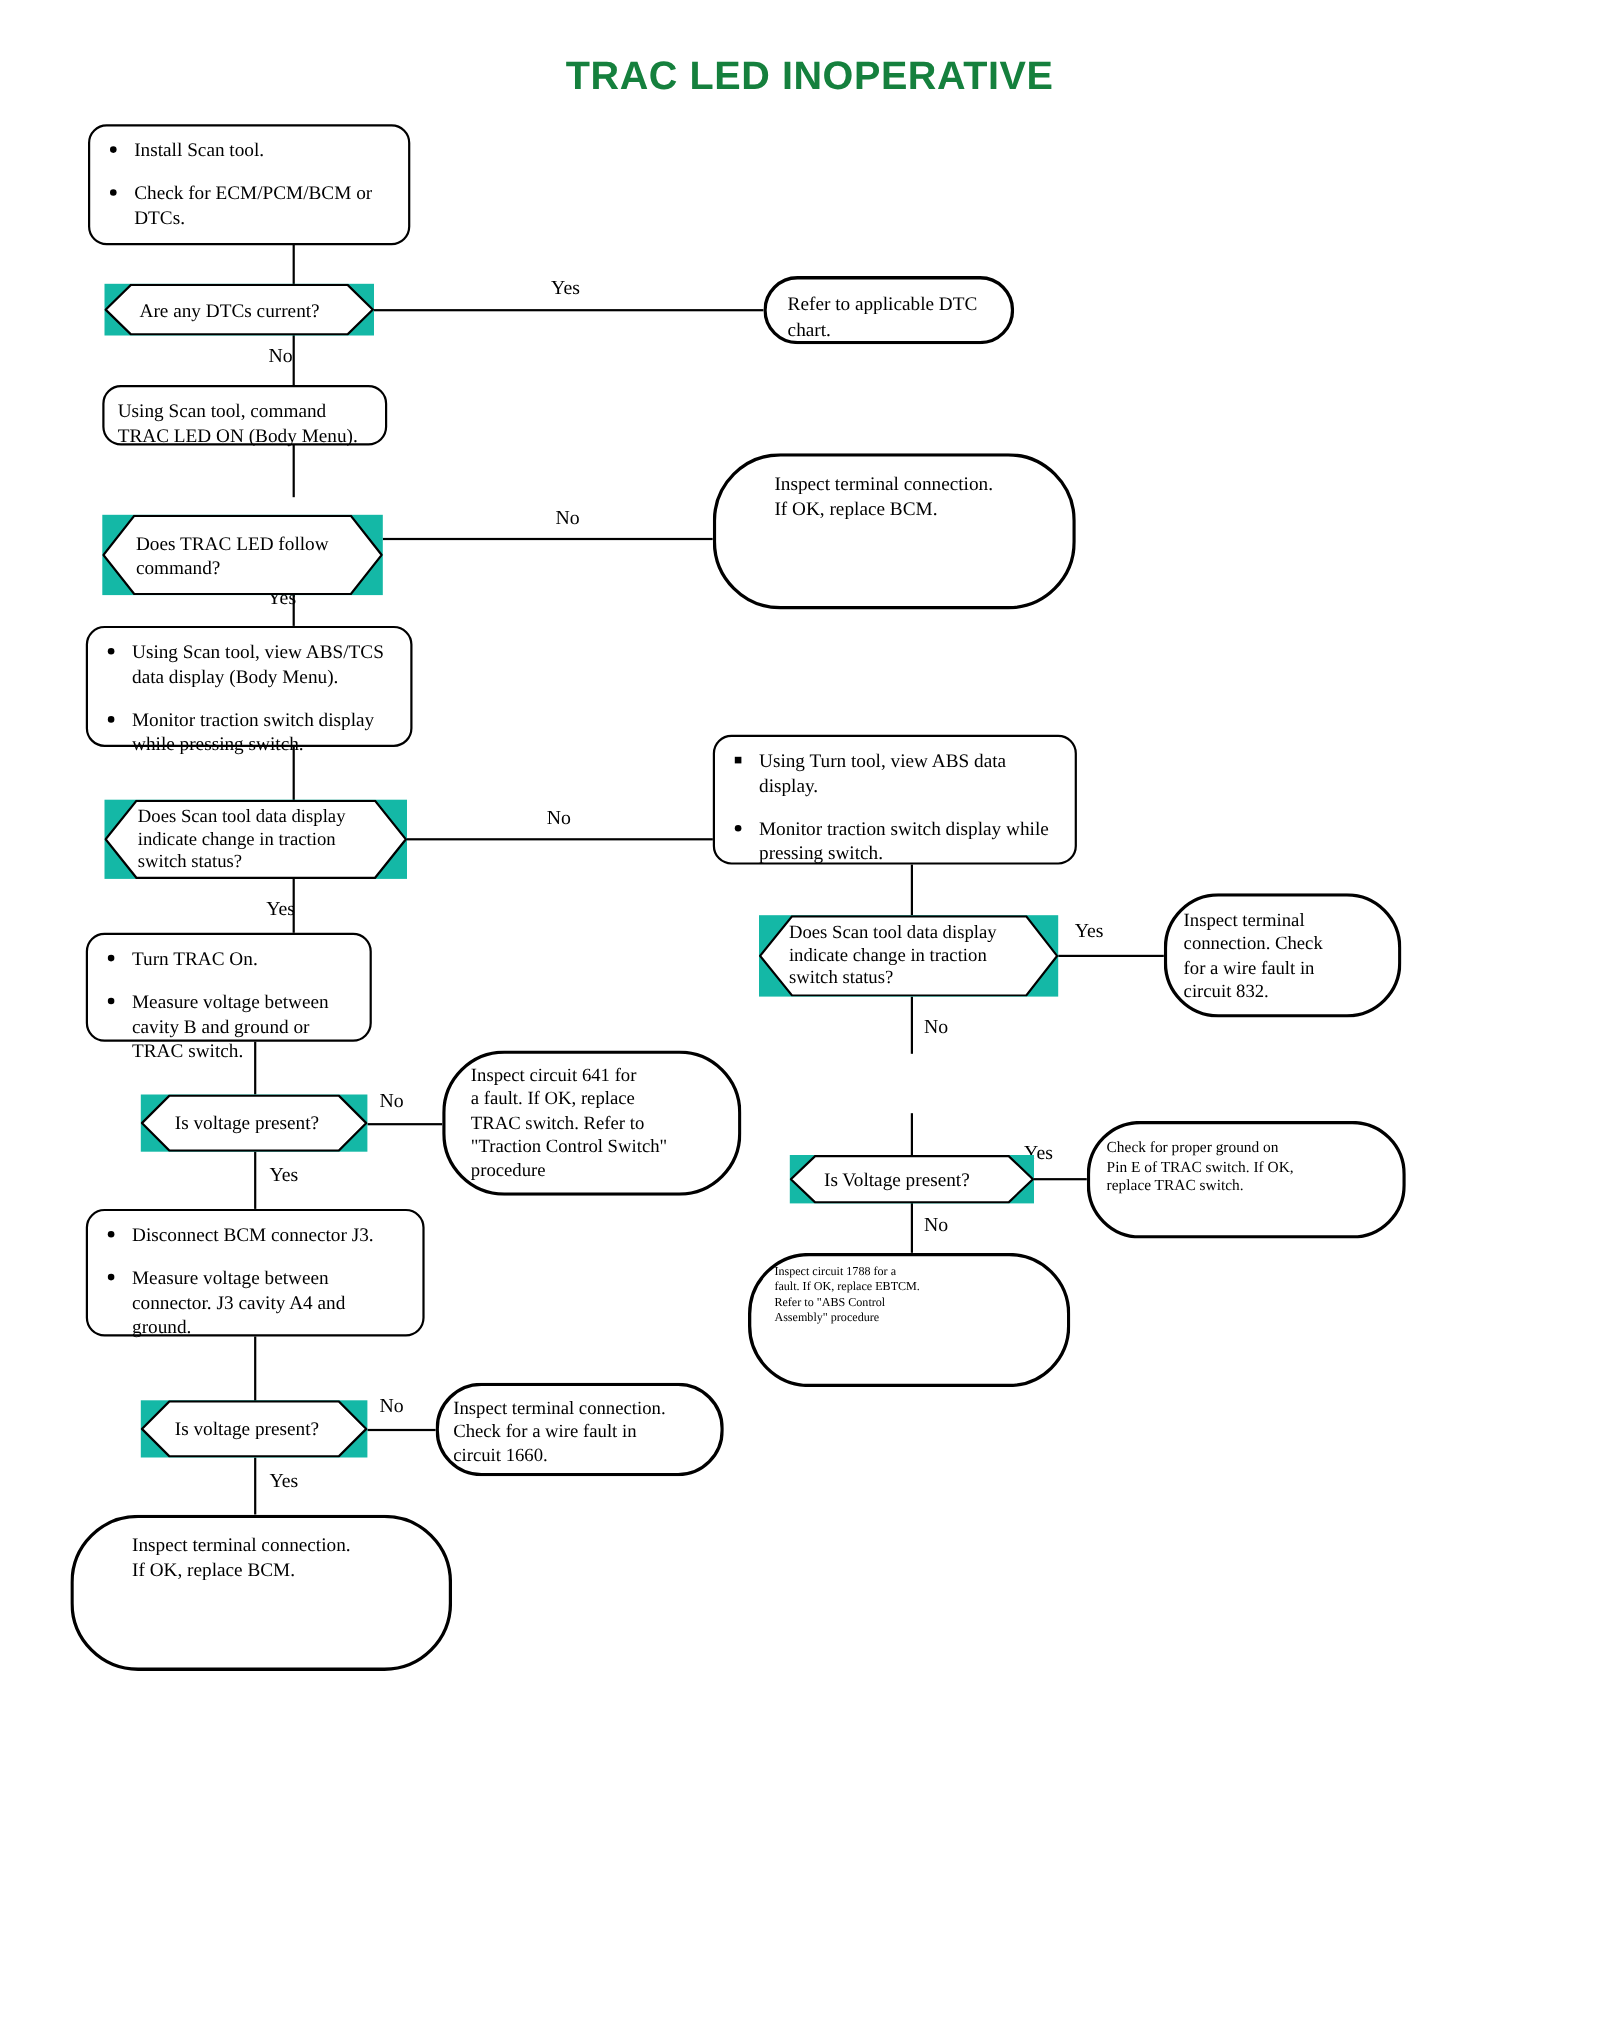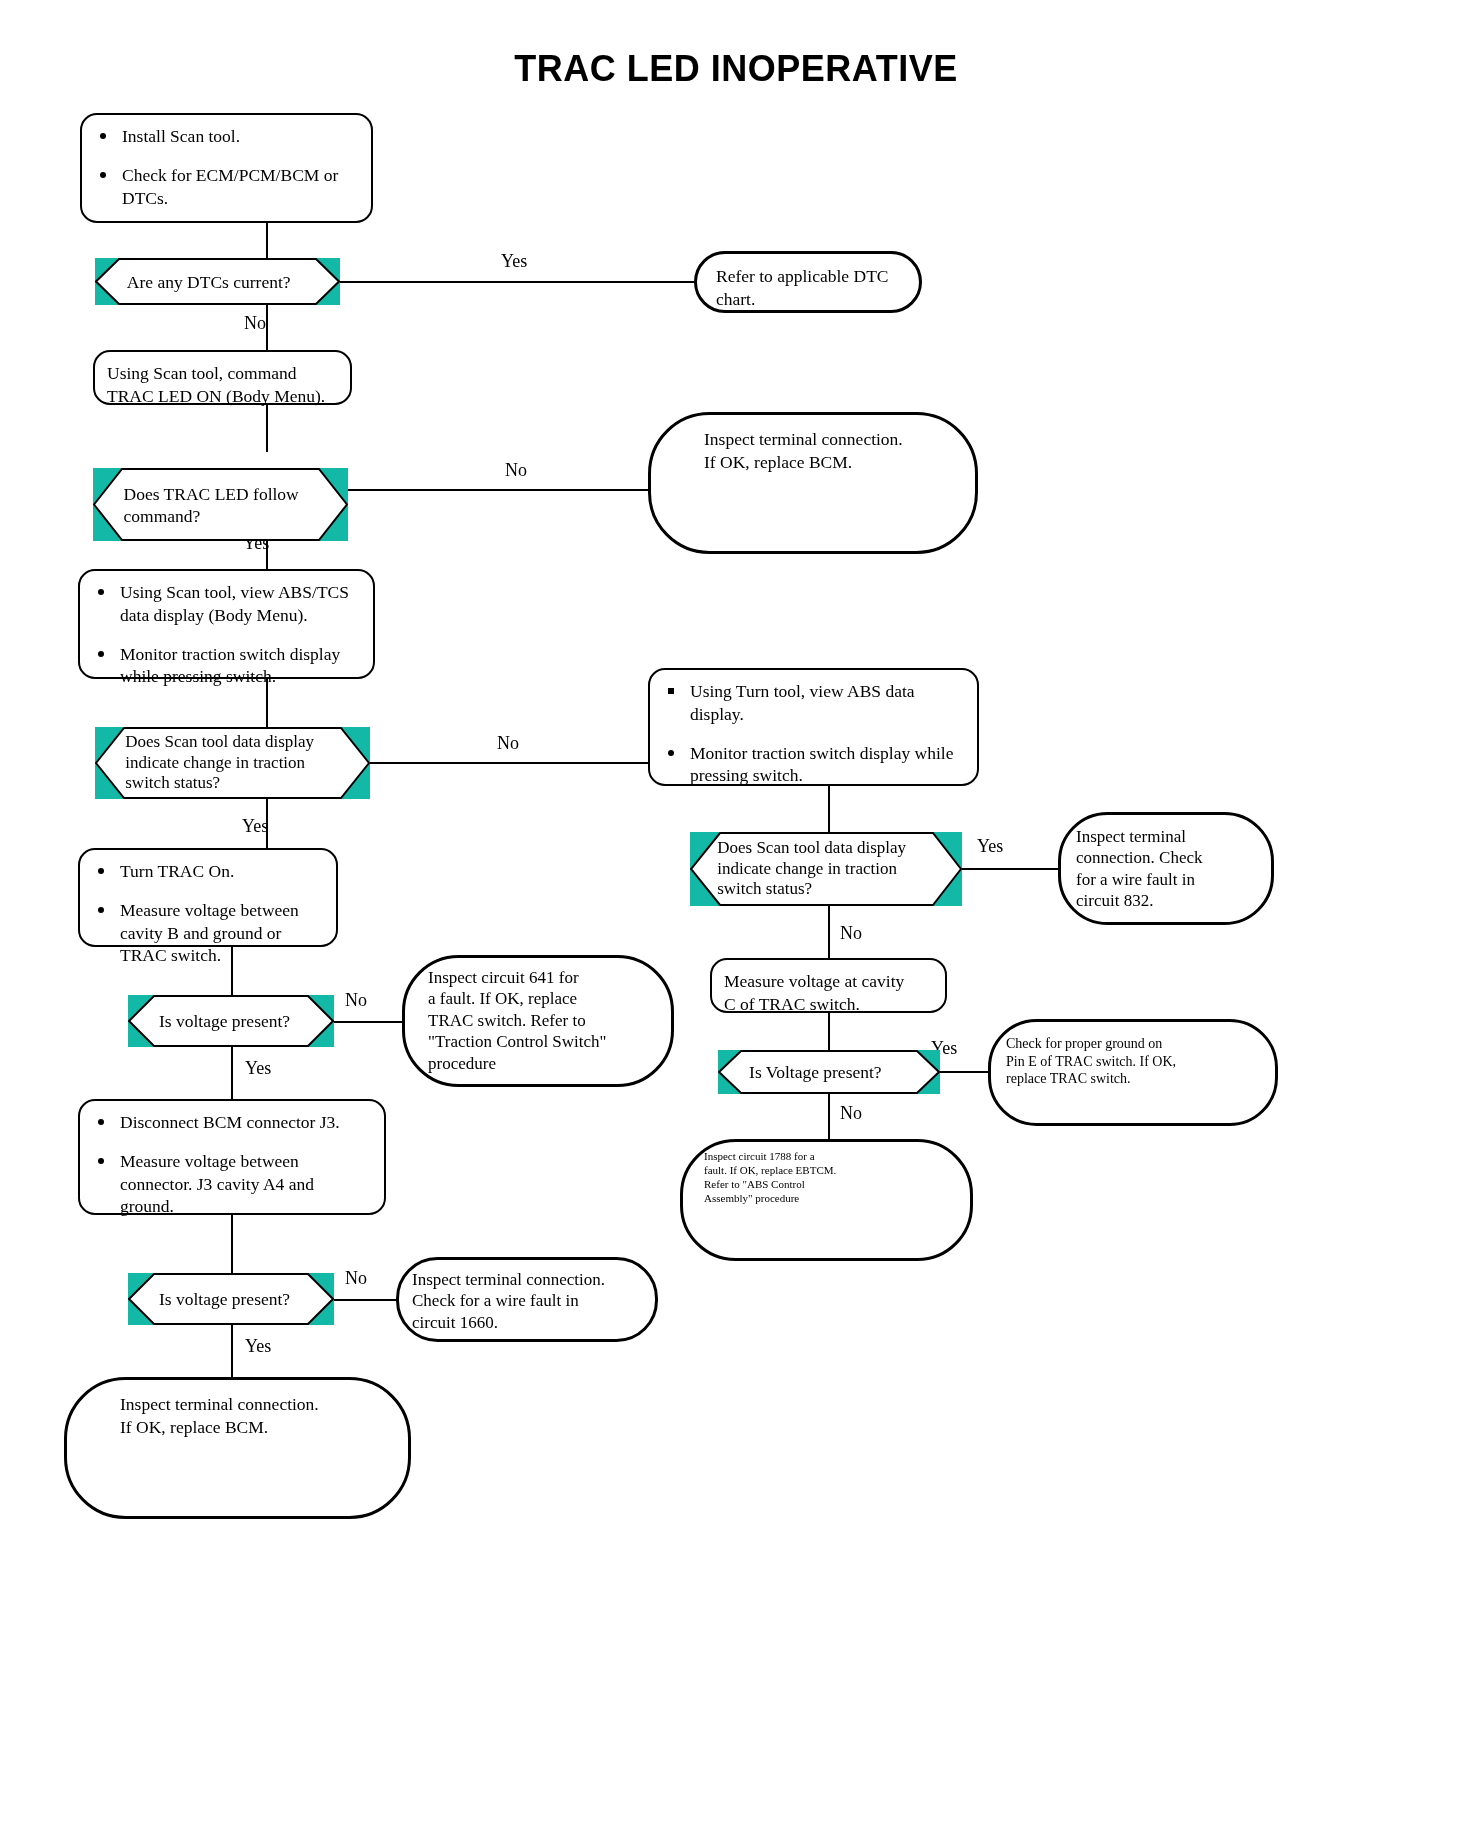--- a/index.html
+++ b/index.html
@@ -24,21 +24,21 @@
   .title {
     position: absolute;
     left: 0;
     top: 48px;
     width: 1472px;
     text-align: center;
     font-family: "Liberation Sans", "DejaVu Sans", sans-serif;
     font-size: 36px;
     font-weight: 700;
     letter-spacing: 0.5px;
-    color: #000000;
+    color: #15803d;
   }
 
   
   .node {
     position: absolute;
     box-sizing: border-box;
     color: #000;
     border-radius: 17px;
   }
 
@@ -322,26 +322,20 @@
     </svg>
     <div class="termtext plain" style="top:12px; padding-left:26px; padding-right:8px; font-size:17px; line-height:1.26;">
       <div>Inspect circuit 641 for</div>
       <div>a fault. If OK, replace</div>
       <div>TRAC switch. Refer to</div>
       <div>"Traction Control Switch"</div>
       <div>procedure</div>
     </div>
   </div>
 
-  <div class="node proc" style="left:710px; top:958px; width:237px; height:55px;">
-    <div class="plain">
-      <div>Measure voltage at cavity</div>
-      <div>C of TRAC switch.</div>
-    </div>
-  </div>
 
   <div class="dec" style="left:718px; top:1050px; width:222px; height:44px;">
     <svg class="hexsvg" viewBox="0 0 222 44" preserveAspectRatio="none">
       <polygon points="23,1 199,1 221,22 199,43 23,43 1,22" fill="#fff" stroke="#000" stroke-width="2"></polygon>
     </svg>
     <div class="dectext" style="left:14%;">Is Voltage present?</div>
   </div>
 
   <div class="term" style="left:988px; top:1019px; width:290px; height:107px;">
     <svg class="termsvg" viewBox="0 0 290 107" preserveAspectRatio="none">

